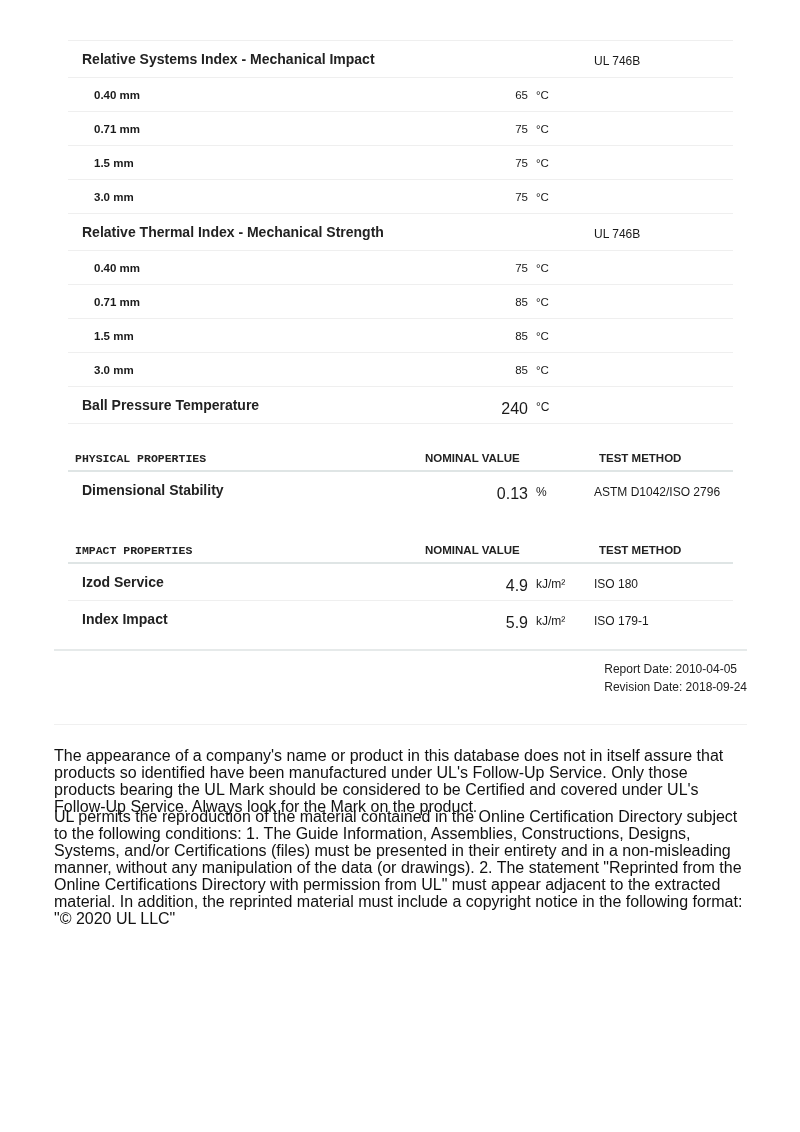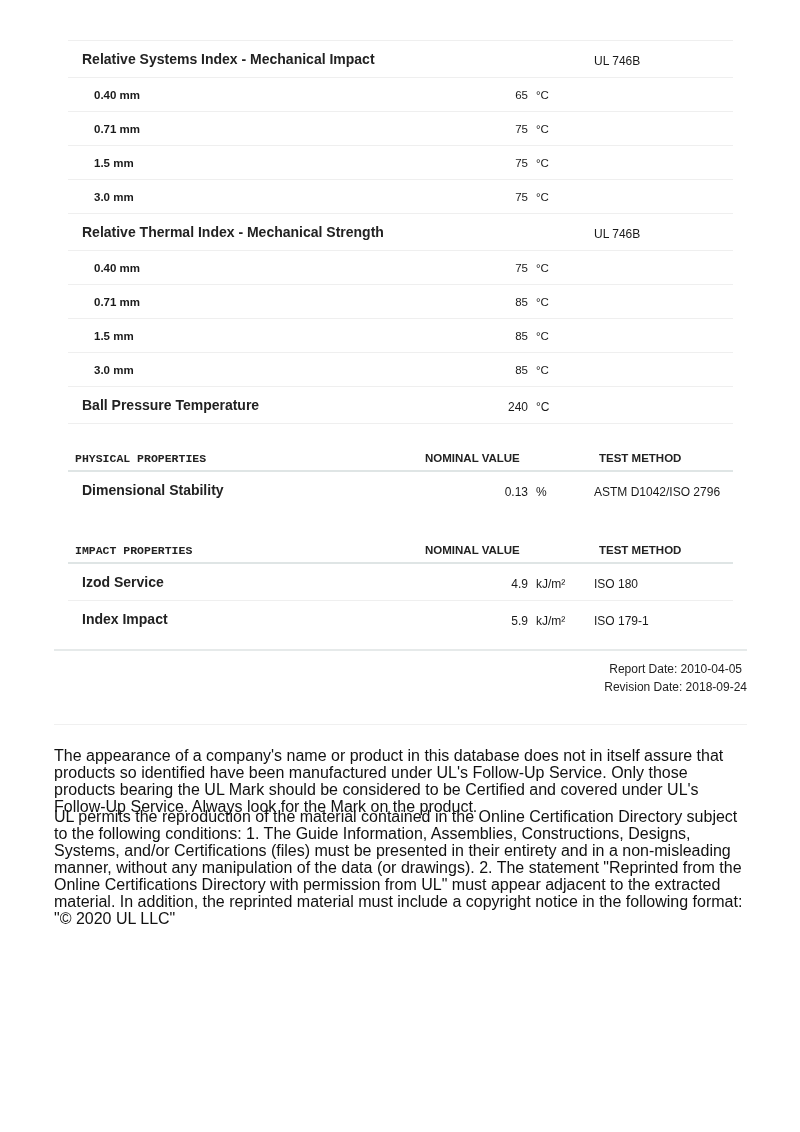--- a/index.html
+++ b/index.html
@@ -9,35 +9,35 @@
     }
     .table { position: absolute; left: 68px; width: 665px; }
     .row { position: relative; border-top: 1px solid #efefef; }
     .row .label { position: absolute; left: 14px; }
     .row .value { position: absolute; right: 205px; text-align: right; }
     .row .unit { position: absolute; left: 468px; }
     .row .method { position: absolute; left: 526px; font-size: 12px; }
     .row.head { height: 36px; }
     .row.head .label { top: 10px; font-size: 14px; font-weight: bold; color: #222; }
     .row.head .method { top: 13px; }
-    .row.head .value { top: 13px; font-size: 12px; }
+    .row.head .value { top: 13px; font-size: 16px; }
     .row.head .unit { top: 13px; font-size: 12px; }
     .row.sub { height: 33px; }
     .row.sub .label { left: 26px; top: 11px; font-size: 11.5px; font-weight: bold; }
     .row.sub .value { top: 11px; font-size: 11.5px; }
     .row.sub .unit { top: 11px; font-size: 11.5px; }
 
     .sec-head { position: relative; height: 24px; border-bottom: 2px solid #dfe5e5; }
     .sec-head span { position: absolute; top: 6px; font-size: 11.5px; font-weight: bold; color: #222; }
     .sec-head .c1 { left: 7px; font-family: Liberation Mono, monospace; }
     .sec-head .c2 { left: 357px; }
     .sec-head .c3 { left: 531px; }
 
     .rule { position: absolute; left: 54px; width: 693px; }
-    .dates { position: absolute; right: 53px; text-align: center; font-size: 12px; line-height: 18px; color: #222; }
+    .dates { position: absolute; right: 53px; text-align: left; font-size: 12px; line-height: 18px; color: #222; }
     .para { position: absolute; left: 54px; width: 695px; font-size: 16px; line-height: 17px; color: #111; margin: 0; }
     .page-num { position: absolute; right: 36px; top: 1158px; font-size: 14px; color: #111; }
   </style>
 </head>
 <body>
 
 <div class="table" style="top:40px;" id="thermal">
     <div class="row head">
       <span class="label">Relative Systems Index - Mechanical Impact</span>
       <span class="value"></span>

